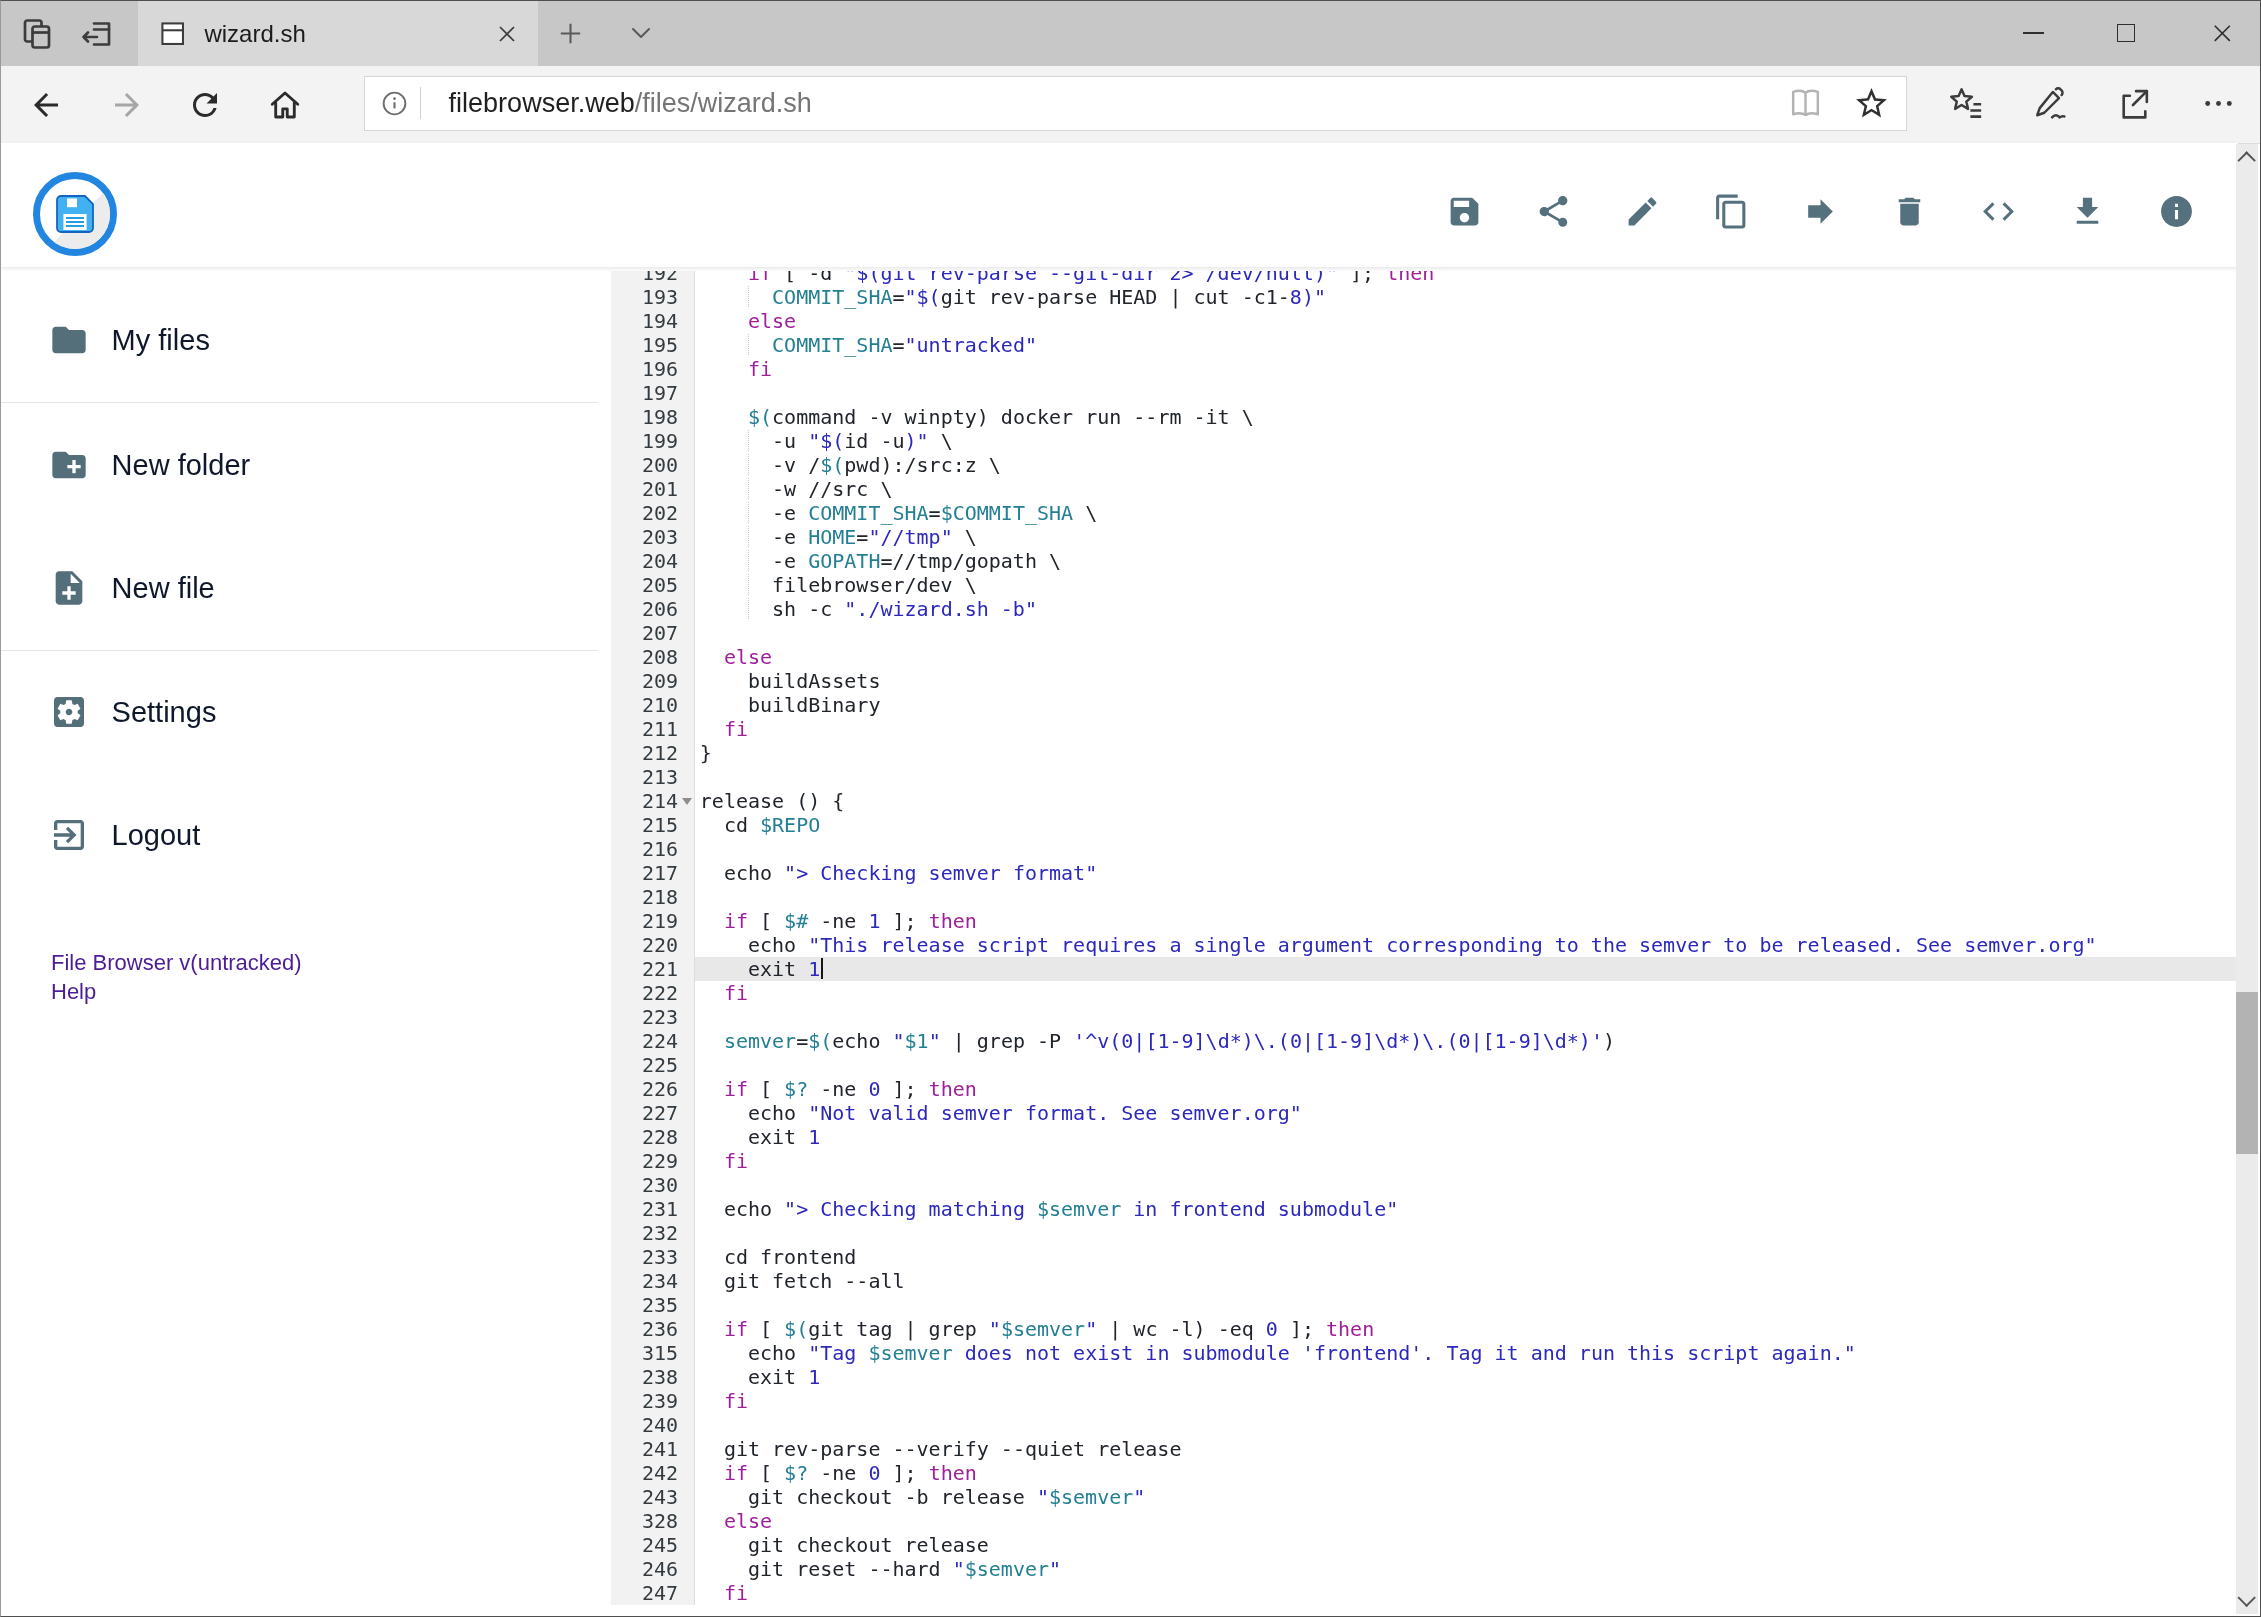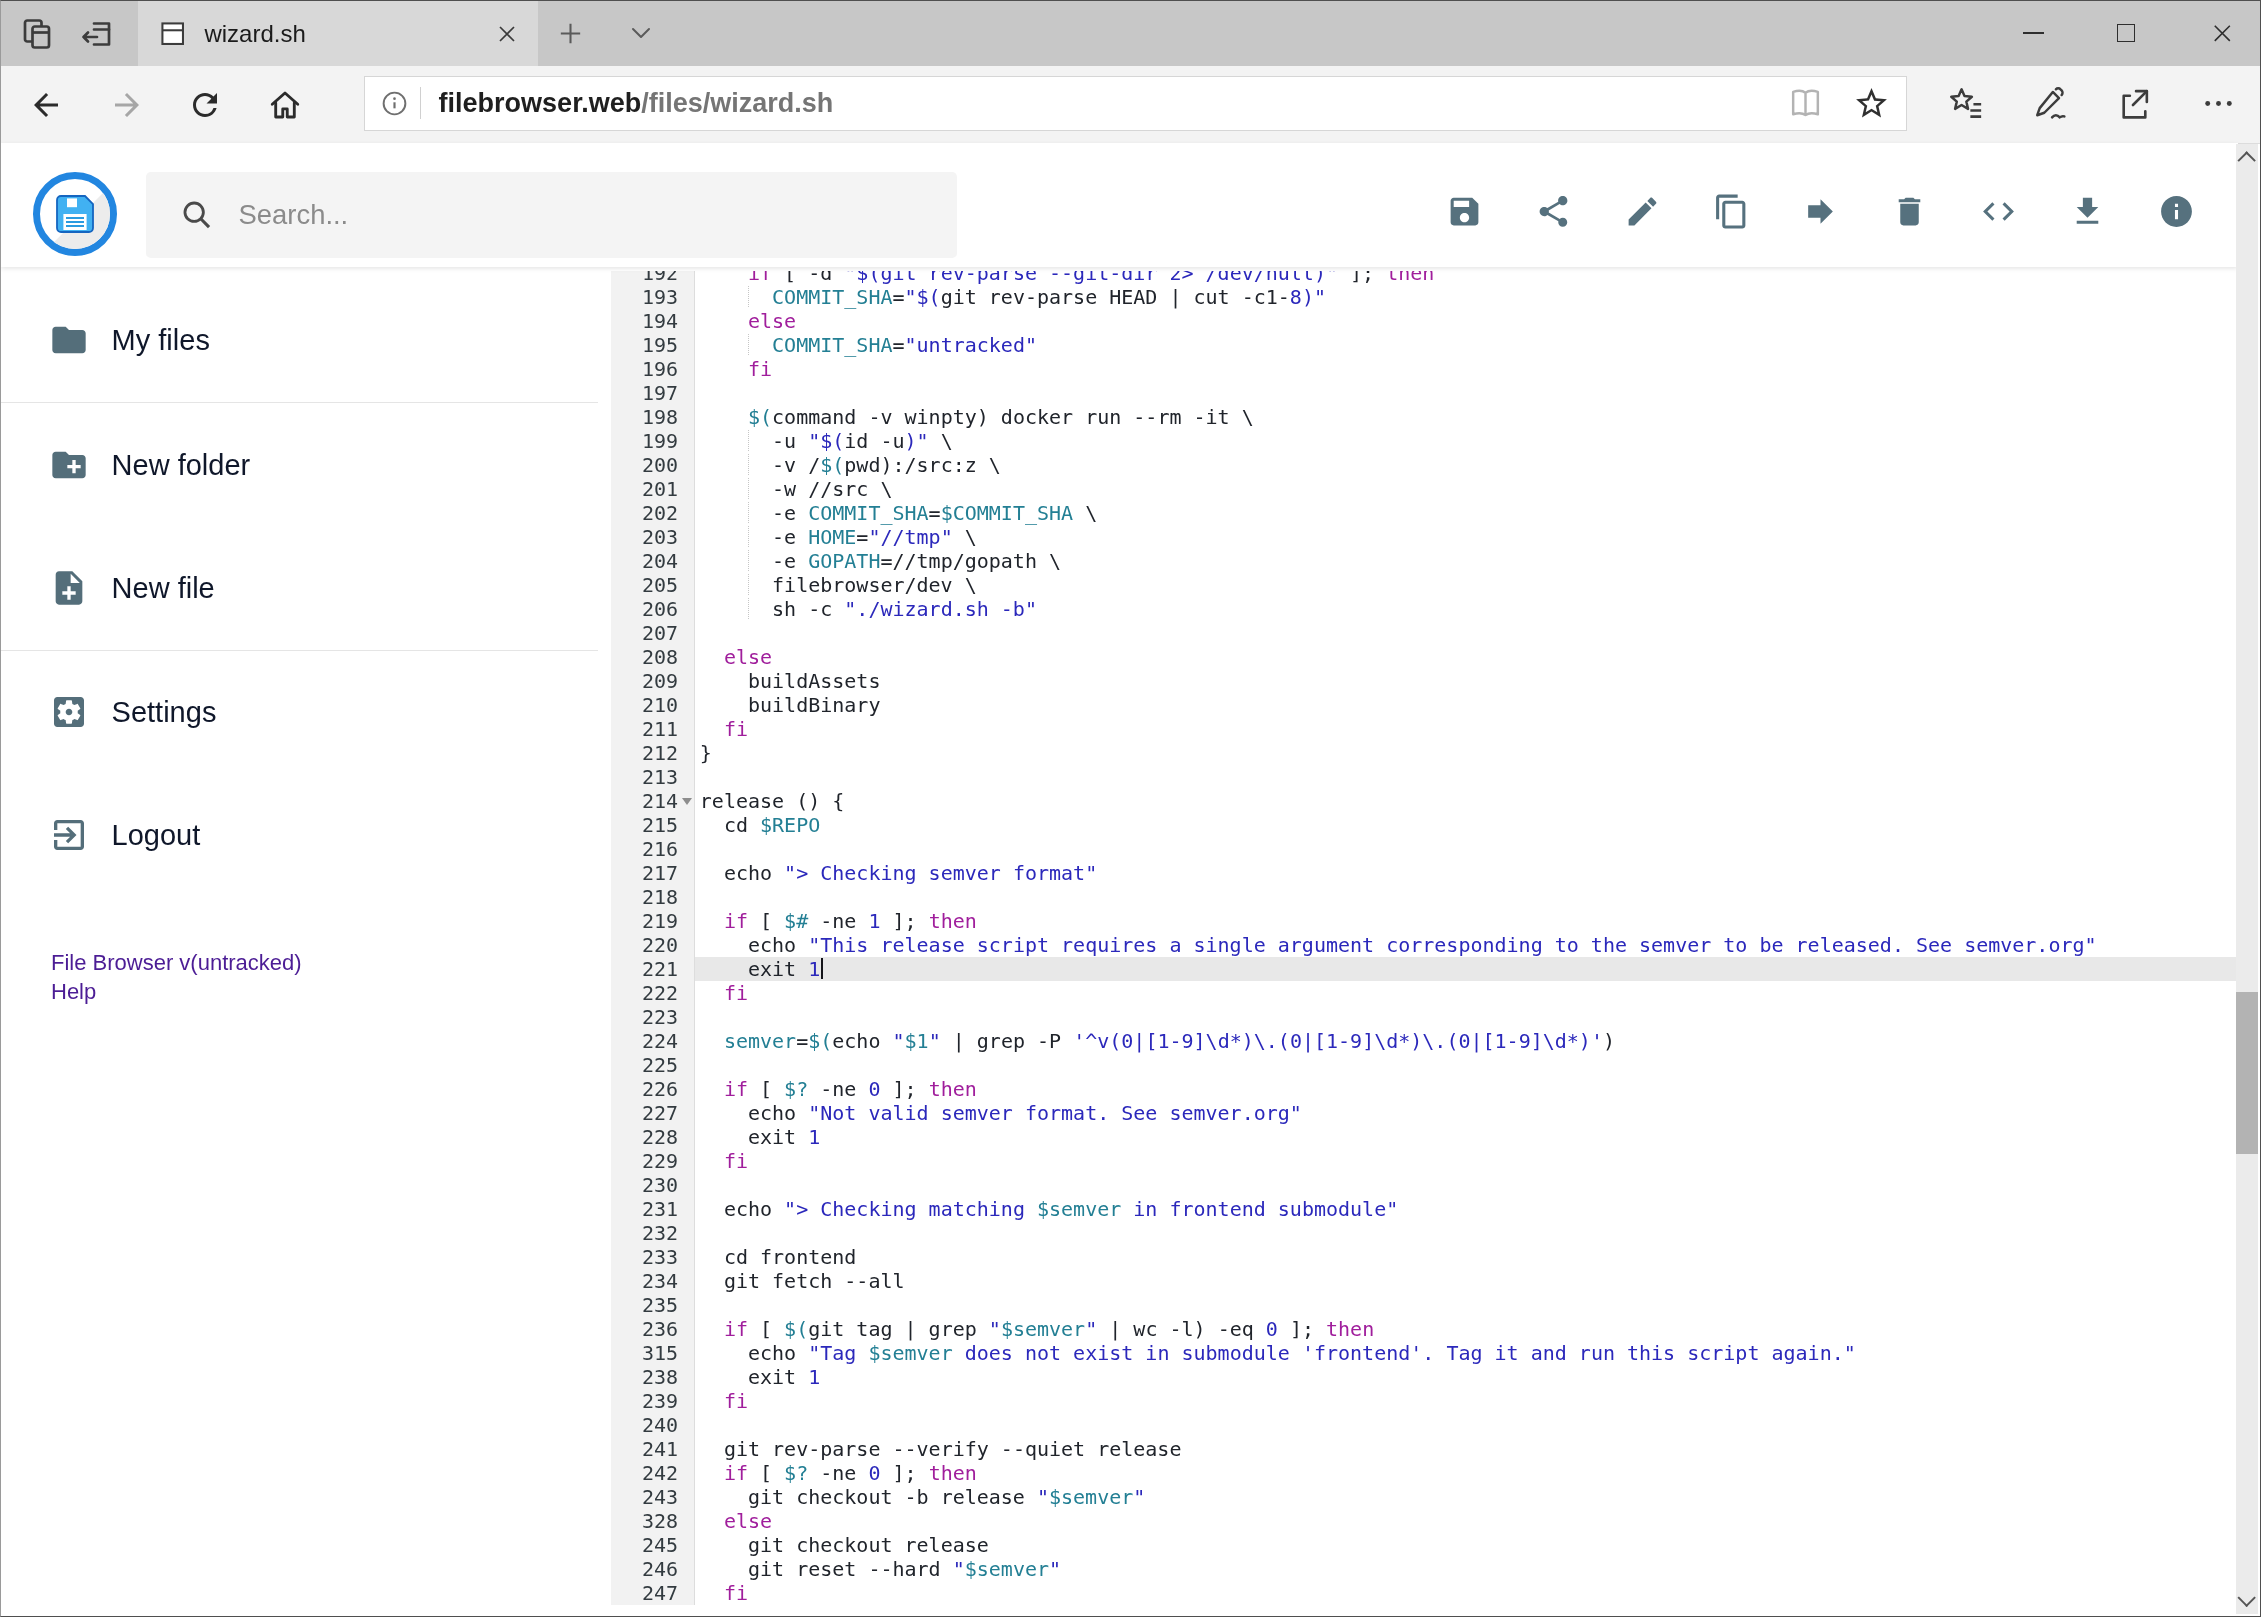--- a/index.html
+++ b/index.html
@@ -17,21 +17,21 @@
   .tabchev{position:absolute;left:628px;top:22.6px;width:24px;height:18px;}
   .winbtn{position:absolute;top:11.3px;width:48px;height:42px;display:flex;align-items:center;justify-content:center;}
   .minbar{width:21px;height:2.4px;background:#2e2e2e;}
   .maxbox{width:18px;height:18px;border:1.6px solid #2e2e2e;box-sizing:border-box;}
   
   .navbar{position:absolute;left:0;top:65px;width:100%;height:78px;background:#f3f3f3;border-bottom:0.8px solid #dcdcdc;box-sizing:border-box;}
   .nav-ic{position:absolute;top:21px;width:36px;height:36px;}
   .urlbar{position:absolute;left:363px;top:9.7px;width:1543px;height:55px;background:#fff;border:0.8px solid #d6d6d6;box-sizing:border-box;display:flex;align-items:center;}
   .url-info{width:29px;height:29px;margin-left:14.5px;flex:0 0 auto;}
   .url-sep{width:0.8px;height:32px;background:#d0d0d0;margin-left:11.3px;flex:0 0 auto;}
-  .url-text{margin-left:18px;font-size:27px;white-space:nowrap;flex:1;font-weight:bold;}
+  .url-text{margin-left:28px;font-size:27px;white-space:nowrap;flex:1;}
   .url-host{color:#1f1f1f;}
   .url-path{color:#757575;}
   .url-right{display:flex;align-items:center;gap:29px;margin-right:16px;}
   .nav-right{position:absolute;top:19.4px;right:22.6px;display:flex;align-items:center;gap:47px;}
   .rt-ic{width:37px;height:37px;}
   
   .appheader{position:absolute;left:0;top:142px;width:2237px;height:124px;background:#fff;box-shadow:0 2.4px 4.8px rgba(0,0,0,.12);z-index:6;}
   .logo{position:absolute;left:32px;top:171px;width:84px;height:84px;border-radius:50%;border:7.3px solid #2286e0;box-sizing:border-box;background:#fff;overflow:hidden;z-index:7;}
   .logo-shadow{position:absolute;left:27.4px;top:24px;width:89px;height:89px;background:#ececec;transform:rotate(45deg);}
   .logo svg{position:absolute;left:10.5px;top:10.5px;}
@@ -176,27 +176,20 @@
   <div class="appheader"></div>
   <div class="logo">
     <div class="logo-shadow"></div>
     <svg width="48" height="48" viewBox="0 0 24 24">
       <path d="M17 3H5c-1.1 0-2 .9-2 2v14c0 1.1.9 2 2 2h14c1.1 0 2-.9 2-2V7l-4-4z" fill="#41b1f2" stroke="#1565c0" stroke-width="0.9"></path>
       <rect x="8" y="4.2" width="5" height="4.4" fill="#ffffff"></rect>
       <rect x="6.2" y="12" width="11.6" height="8" fill="#ffffff"></rect>
       <path d="M7.5 14h9M7.5 16h9M7.5 18h9" stroke="#2b9be0" stroke-width="1.1"></path>
     </svg>
   </div>
-  <div class="searchbox">
-    <svg width="34" height="34" viewBox="0 0 24 24">
-      <circle cx="10" cy="10" r="6.5" class="ico-stroke" stroke="#4a4a4a" stroke-width="2"></circle>
-      <path d="M15 15l5.5 5.5" stroke="#4a4a4a" stroke-width="2.2"></path>
-    </svg>
-    <input class="search-input" placeholder="Search..." style="">
-  </div>
 
   <div class="toolbar">
     <button class="tbtn"><svg viewBox="0 0 24 24">
           <path d="M17 3H5c-1.11 0-2 .9-2 2v14c0 1.1.89 2 2 2h14c1.1 0 2-.9 2-2V7l-4-4zm-5 16c-1.66 0-3-1.34-3-3s1.34-3 3-3 3 1.34 3 3-1.34 3-3 3zm3-10H5V5h10v4z" fill="#56717e"></path>
         </svg></button>
     <button class="tbtn"><svg viewBox="0 0 24 24">
           <path d="M18 16.08c-.76 0-1.44.3-1.96.77L8.91 12.7c.05-.23.09-.46.09-.7s-.04-.47-.09-.7l7.05-4.11c.54.5 1.25.81 2.04.81 1.66 0 3-1.34 3-3s-1.34-3-3-3-3 1.34-3 3c0 .24.04.47.09.7L8.04 9.81C7.5 9.31 6.79 9 6 9c-1.66 0-3 1.34-3 3s1.34 3 3 3c.79 0 1.5-.31 2.04-.81l7.12 4.16c-.05.21-.08.43-.08.65 0 1.61 1.31 2.92 2.92 2.92 1.61 0 2.92-1.31 2.92-2.92s-1.31-2.92-2.92-2.92z" fill="#56717e"></path>
         </svg></button>
     <button class="tbtn"><svg viewBox="0 0 24 24">
           <path d="M3 17.25V21h3.75L17.81 9.94l-3.75-3.75L3 17.25zM20.71 7.04c.39-.39.39-1.02 0-1.41l-2.34-2.34c-.39-.39-1.02-.39-1.41 0l-1.83 1.83 3.75 3.75 1.83-1.83z" fill="#56717e"></path>

